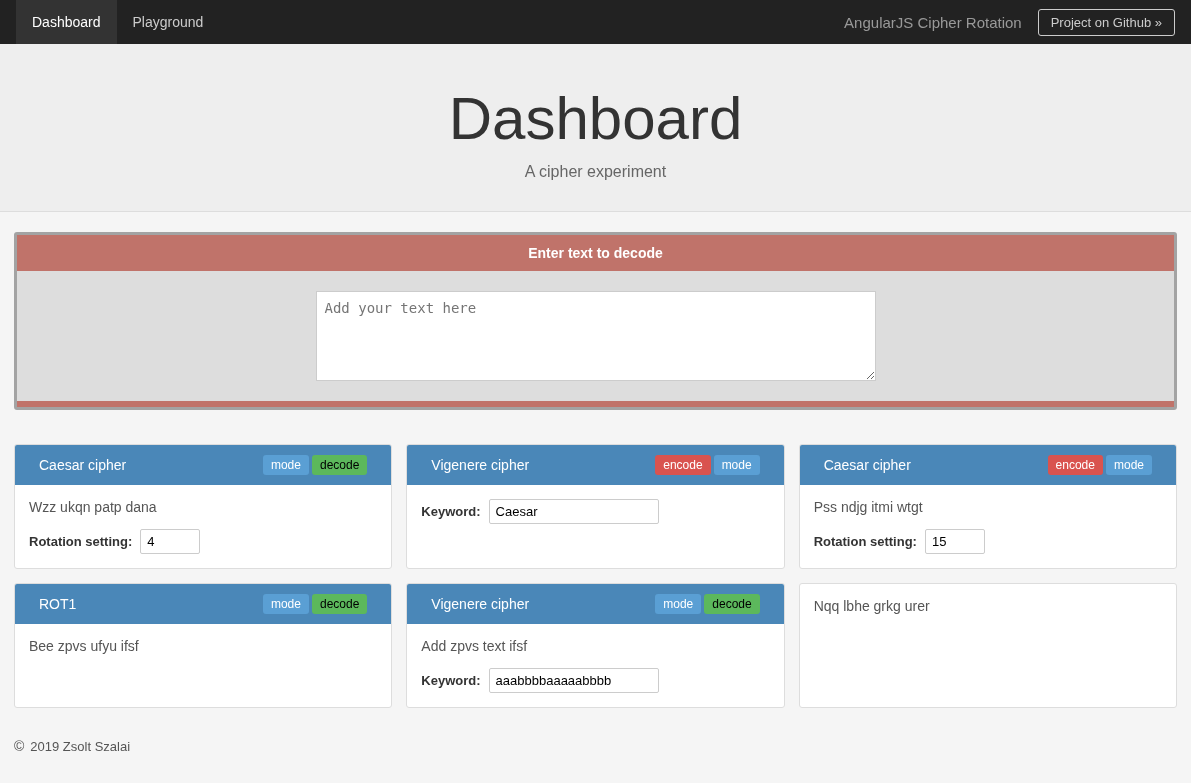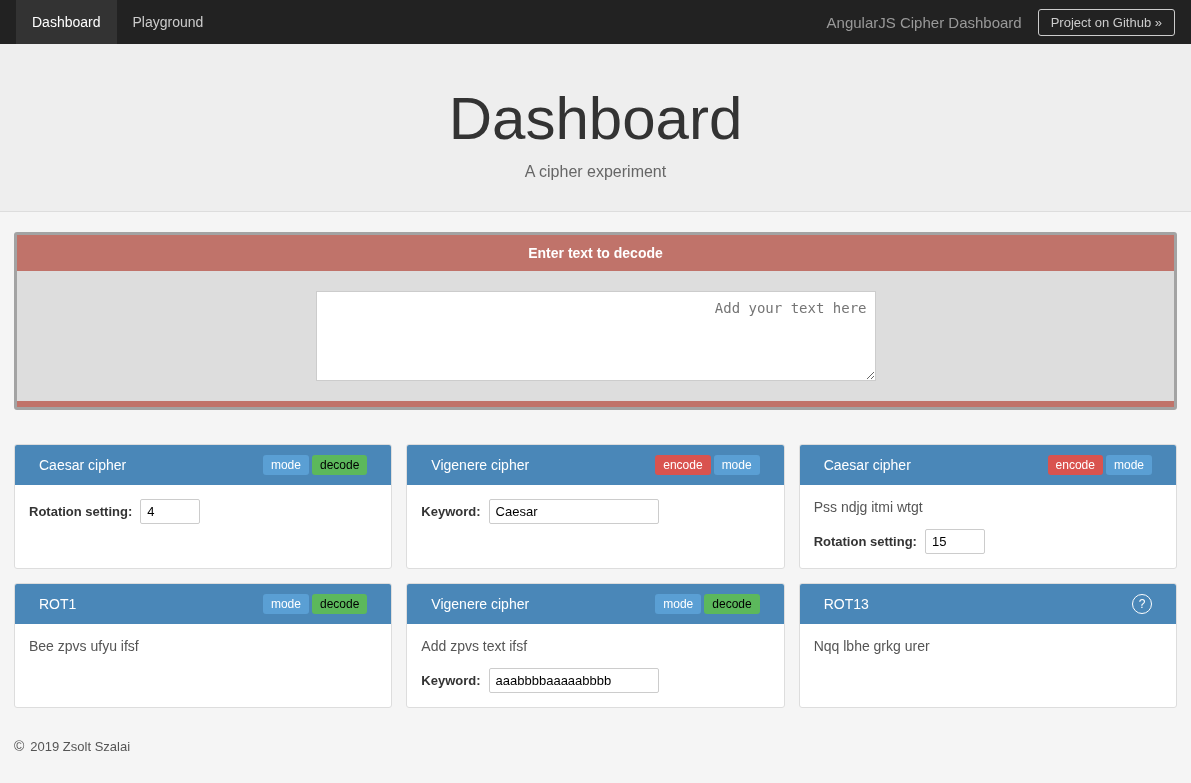--- a/index.html
+++ b/index.html
@@ -97,21 +97,20 @@
     }
     .decode-textarea {
       width: 560px;
       height: 90px;
       border: 1px solid #ccc;
       padding: 8px;
       font-size: 14px;
       color: #be185d;
       resize: vertical;
       background: #fff;
-      text-align: right;
     }
     .decode-footer {
       background: #c0736a;
       height: 6px;
     }
 
     
     .cards-grid {
       display: grid;
       grid-template-columns: 1fr 1fr 1fr;
@@ -232,21 +231,21 @@
   </style>
 </head>
 <body>
 
 <nav class="navbar">
   <div class="navbar-left">
     <div class="nav-item active">Dashboard</div>
     <div class="nav-item">Playground</div>
   </div>
   <div class="navbar-right">
-    <span class="navbar-title">AngularJS Cipher Dashboard</span>
+    <span class="navbar-title">AngularJS Cipher Rotation</span>
     <button class="github-button">Project on Github »</button>
   </div>
 </nav>
 
 <div class="hero">
   <h1>Dashboard</h1>
   <p>A cipher experiment</p>
 </div>
 
 <div class="decode-section">
@@ -262,20 +261,21 @@
       <div class="card-header">
         <span class="card-title">Caesar cipher</span>
         <div class="card-header-buttons">
 
         <button class="btn-mode">mode</button>
         <button class="btn-decode">decode</button>
 
         </div>
       </div>
       <div class="card-body">
+        <p class="cipher-text">Wzz ukqn patp dana</p>
 
         <div class="field-row">
           <span class="field-label">Rotation setting:</span>
           <input class="field-input" value="4" style="">
         </div>
 
       </div>
     </div>
     <div class="card">
       <div class="card-header">
@@ -345,26 +345,20 @@
         <p class="cipher-text">Add zpvs text ifsf</p>
 
         <div class="field-row">
           <span class="field-label">Keyword:</span>
           <input class="field-input-wide" value="aaabbbbaaaaabbbb" style="">
         </div>
 
       </div>
     </div>
     <div class="card">
-      <div class="card-header">
-        <span class="card-title">ROT13</span>
-        <div class="card-header-buttons">
-          <button class="btn-help">?</button>
-        </div>
-      </div>
       <div class="card-body">
         <p class="cipher-text">Nqq lbhe grkg urer</p>
 
       </div>
     </div>
   </div>
 
 <div class="footer">
   <span class="copyright-icon">©</span>
   <span id="footer-text">2019 Zsolt Szalai</span>

